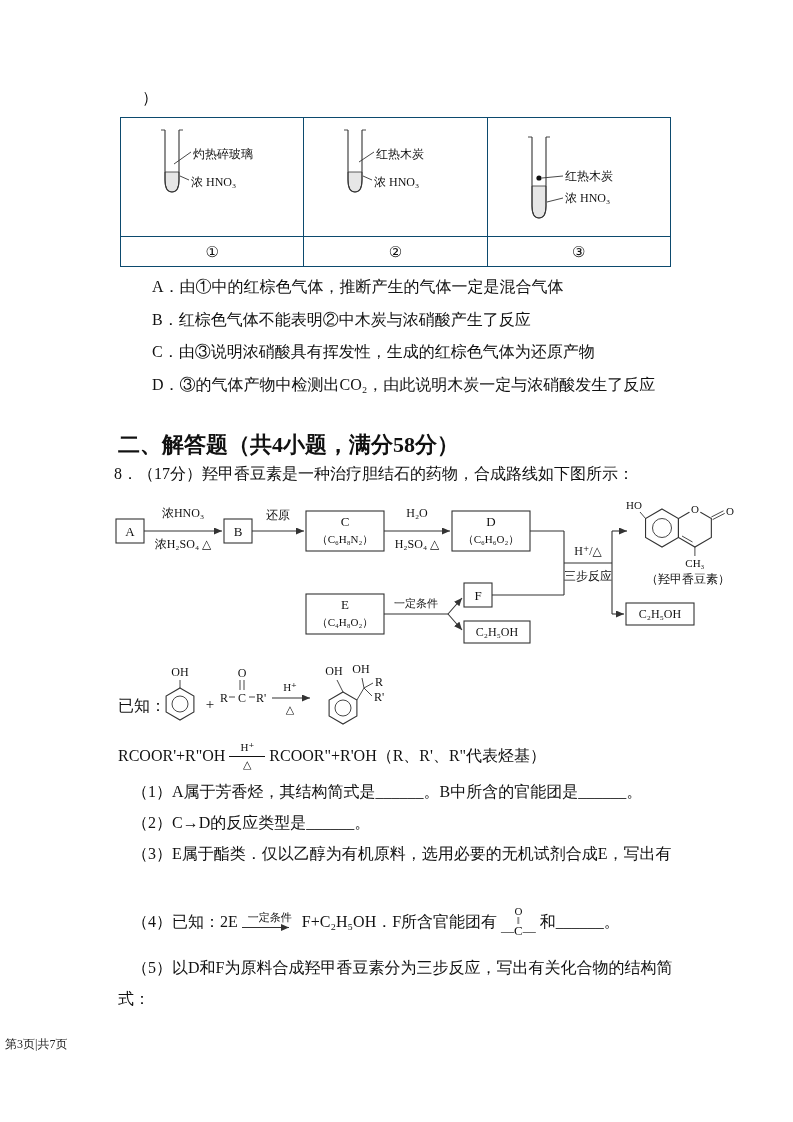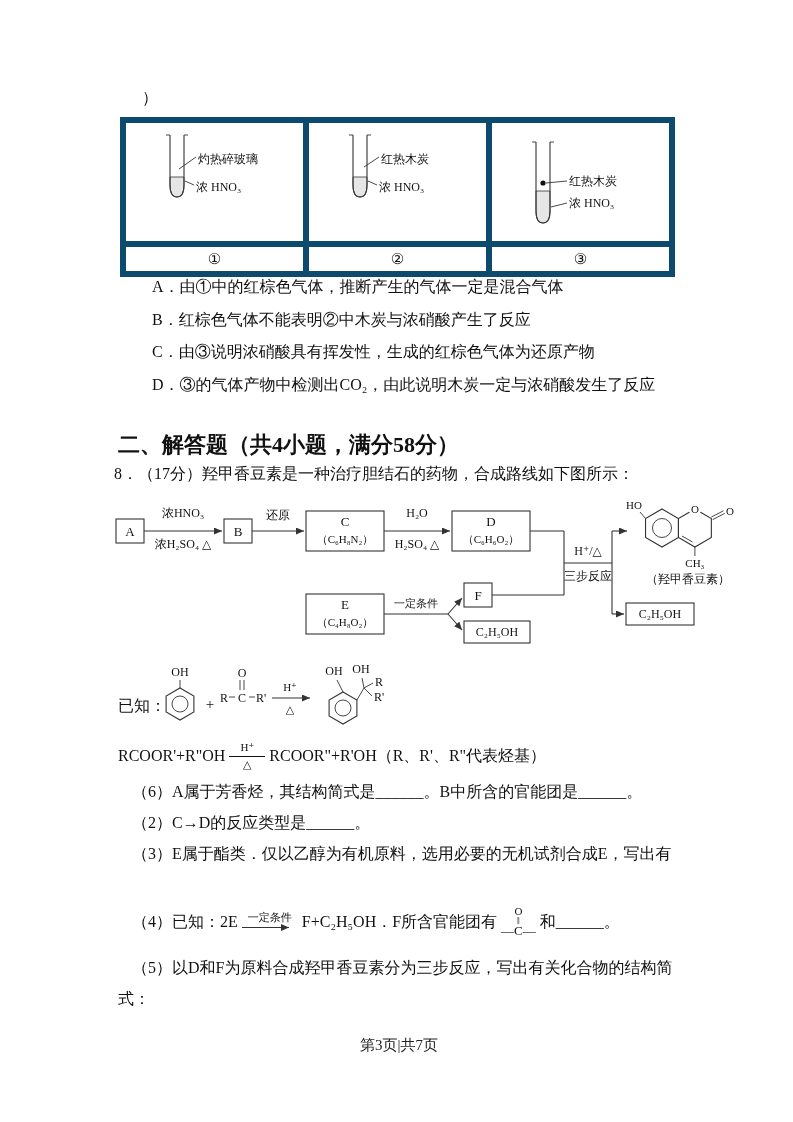--- a/index.html
+++ b/index.html
@@ -8,21 +8,21 @@
     position:relative; width:793px; height:1122px; margin:0 auto;
     background:#ffffff; color:#111;
     font-family:"Liberation Serif","DejaVu Serif",serif;
     overflow:hidden;
   }
   .abs { position:absolute; }
   .txt16 { font-size:16px; white-space:nowrap; }
   .bold { font-weight:bold; }
 
   table.apparatus { border-collapse:collapse; table-layout:fixed; }
-  table.apparatus td { border:6px solid #0c4a6e; padding:0; }
+  table.apparatus td { border:1px solid #0c4a6e; padding:0; }
   td.diagram-cell { width:183px; height:114px; vertical-align:top; }
   td.num-cell { height:30px; text-align:center; font-size:15px; }
 
   .option-line { height:32.5px; line-height:32.5px; font-size:16px; white-space:nowrap; }
 
   svg text { font-family:"Liberation Serif","DejaVu Serif",serif; fill:#111; }
   .ln { stroke:#333; stroke-width:1.1; fill:none; }
   .thin { stroke:#333; stroke-width:0.9; fill:none; }
   .liquid { fill:#e6e6e6; stroke:#333; stroke-width:0.8; }
 
@@ -32,21 +32,21 @@
     line-height:1.05; margin:0 4px; vertical-align:middle;
   }
   .cond-top { font-size:11px; }
   .cond-bottom { font-size:11px; }
   .cond-line { width:36px; height:0; border-top:1px solid #111; margin:2px 0; }
   .carbonyl span { display:block; text-align:center; }
   .cb-o { font-size:11px; }
   .cb-bond { font-size:10px; line-height:0.7; }
   .cb-c { font-size:13px; }
 
-  .footer { left:5px; right:0; top:1036px; text-align:center; font-size:15px; color:#222; }
+  .footer { left:5px; right:0; top:1036px; text-align:left; font-size:12px; color:#222; }
 </style>
 </head>
 <body>
 
 <div class="page">
 
   <div class="abs txt16" style="left:142px; top:88px;">）</div>
 
   <table class="apparatus abs" style="left:120px; top:117px; width:551px;">
     <tbody>
@@ -224,21 +224,21 @@
   <div class="abs flexrow txt16" style="left:118px; top:742px;">
     <span>RCOOR'+R"OH</span>
     <span class="inline-stack">
       <span class="cond-top">H⁺</span>
       <span class="cond-line"></span>
       <span class="cond-bottom">△</span>
     </span>
     <span>RCOOR"+R'OH（R、R'、R"代表烃基）</span>
   </div>
 
-  <div class="abs txt16" style="left:132px; top:782px;">（6）A属于芳香烃，其结构简式是______。B中所含的官能团是______。</div>
+  <div class="abs txt16" style="left:132px; top:782px;">（1）A属于芳香烃，其结构简式是______。B中所含的官能团是______。</div>
   <div class="abs txt16" style="left:132px; top:813px;">（2）C→D的反应类型是______。</div>
   <div class="abs txt16" style="left:132px; top:844px;">（3）E属于酯类．仅以乙醇为有机原料，选用必要的无机试剂合成E，写出有</div>
 
   <div class="abs flexrow txt16" style="left:132px; top:900px; height:44px;">
     <span>（4）已知：2E</span>
     <span class="inline-stack">
       <span class="cond-top">一定条件</span>
       <svg width="56" height="9" viewBox="0 0 56 9">
         <defs>
           <marker id="ah4" markerWidth="9" markerHeight="8" refX="8" refY="3.5" orient="auto" markerUnits="userSpaceOnUse">

